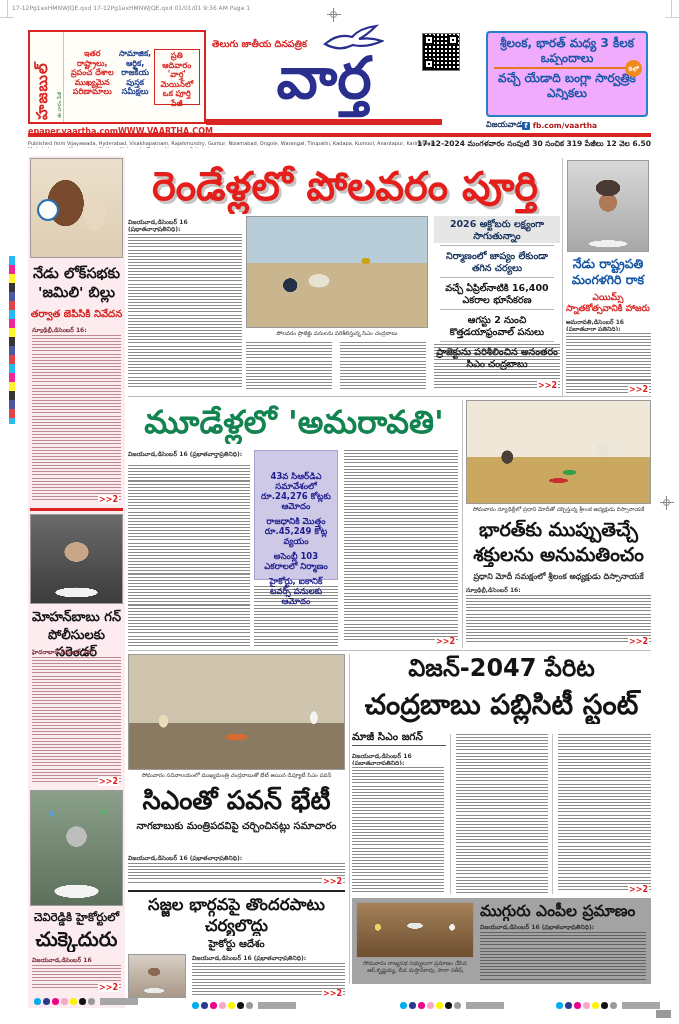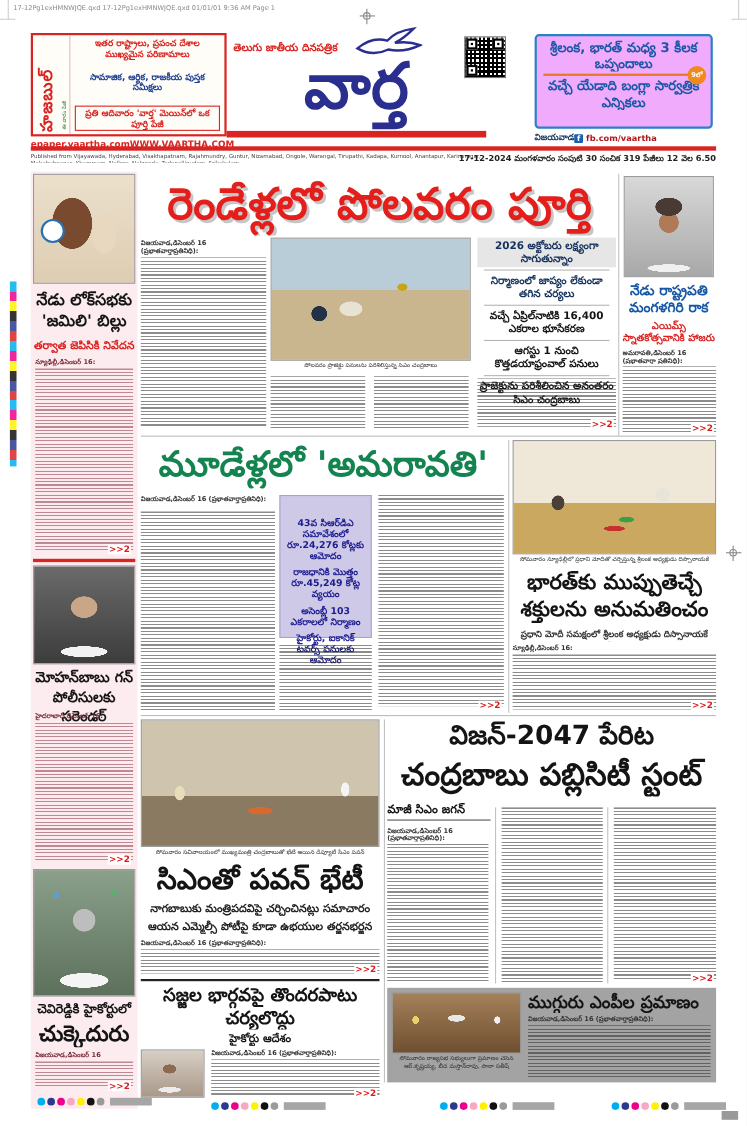--- a/index.html
+++ b/index.html
@@ -31,21 +31,21 @@
   .dot{width:7px;height:7px;border-radius:50%;display:inline-block}
   .regbar{width:38px;height:7px;background:#a6a6a6;display:inline-block;margin-left:3px}
 
   
   .promoL{border:2px solid #d92422;display:flex;background:#fffdf8}
   .promoL .spine{width:34px;position:relative;border-right:1px solid #e7b9b9}
   .promoL .spine .vtext{position:absolute;left:2px;top:4px;writing-mode:vertical-rl;transform:rotate(180deg);
       font-size:15px;font-weight:bold;color:#d92422;letter-spacing:1px;height:84px;overflow:hidden}
   .promoL .spine .vsub{position:absolute;right:1px;top:6px;writing-mode:vertical-rl;transform:rotate(180deg);
       font-size:5px;color:#2e7d32;height:80px;overflow:hidden}
-  .promoL .body{flex:1;padding:3px 4px;display:flex;flex-direction:column;justify-content:space-between}
+  .promoL .body{flex:1;padding:17px 4px;display:flex;justify-content:space-between}
   .promoL .l1{color:#d92422;font-weight:bold;font-size:8px;line-height:9.5px;text-align:center}
   .promoL .l2{color:#1a3c8f;font-weight:bold;font-size:8px;line-height:9.5px;text-align:center}
   .promoL .l3{border:1px solid #d92422;color:#d92422;font-weight:bold;font-size:8px;line-height:9.5px;text-align:center;padding:1px 2px}
 
   .promoR{background:#f0abfc;border:2px solid #2a7fc9;border-radius:4px;padding:3px 4px 2px;color:#1a57a8;text-align:center}
   .promoR .t1,.promoR .t2{font-size:12px;line-height:14.5px;font-weight:bold;overflow:hidden;max-height:30px}
   .promoR .split{position:relative;border-top:2px solid #e87722;margin:2px 8px 2px 2px}
   .promoR .badge{position:absolute;right:-8px;top:-9px;width:17px;height:17px;border-radius:50%;
       background:#f08a1d;color:#fff;font-size:6px;font-weight:bold;line-height:17px;text-align:center}
 
@@ -219,21 +219,21 @@
        linear-gradient(#b9cdd8 0 42%,#c9b58e 42% 100%)"></div>
   <div class="abs caption clip" style="left:246px;top:330px;width:182px;height:8px">పోలవరం ప్రాజెక్టు పనులను పరిశీలిస్తున్న సిఎం చంద్రబాబు</div>
 
   <div class="abs" style="left:434px;top:216px;width:126px">
     <div class="subitem box">2026 అక్టోబరు లక్ష్యంగా సాగుతున్నాం</div>
     <div class="subdiv"></div>
     <div class="subitem">నిర్మాణంలో జాప్యం లేకుండా తగిన చర్యలు</div>
     <div class="subdiv"></div>
     <div class="subitem dark">వచ్చే ఏప్రిల్‌నాటికి 16,400 ఎకరాల భూసేకరణ</div>
     <div class="subdiv"></div>
-    <div class="subitem dark">ఆగస్టు 1 నుంచి కొత్తడయాఫ్రంవాల్ పనులు</div>
+    <div class="subitem dark">ఆగస్టు 2 నుంచి కొత్తడయాఫ్రంవాల్ పనులు</div>
     <div class="subdiv"></div>
     <div class="subitem dark">ప్రాజెక్టును పరిశీలించిన అనంతరం సిఎం చంద్రబాబు</div>
   </div>
 
   <div class="abs greek" style="left:246px;top:342px;width:86px;height:48px"></div>
   <div class="abs greek" style="left:340px;top:342px;width:86px;height:48px"></div>
   <div class="abs" style="left:434px;top:344px;width:126px;height:46px">
     <div class="greek" style="height:44px"></div>
     <span class="more">&gt;&gt;2</span>
   </div>
@@ -294,21 +294,20 @@
   <div class="abs hline" style="left:128px;top:650px;width:523px"></div>
 
   <div class="abs photo" style="left:128px;top:654px;width:217px;height:116px;background:
        radial-gradient(closest-side at 16% 58%,#e8ddb8 0 13%,transparent 14%),
        radial-gradient(closest-side at 86% 55%,#f4f4f4 0 12%,transparent 13%),
        radial-gradient(closest-side at 50% 72%,#d86a30 0 10%,transparent 11%),
        linear-gradient(#cfc4ae 0 60%,#8a7a62 60% 100%)"></div>
   <div class="abs caption clip" style="left:128px;top:772px;width:217px;height:8px">సోమవారం సచివాలయంలో ముఖ్యమంత్రి చంద్రబాబుతో భేటీ అయిన డిప్యూటీ సిఎం పవన్</div>
   <div class="abs ctr clip" style="left:128px;top:820px;width:217px;height:13px;font-size:10px;font-weight:bold;color:#222">నాగబాబుకు మంత్రిపదవిపై చర్చించినట్లు సమాచారం</div>
   <div class="abs ctr h-blk nowrap" style="left:128px;top:782px;width:217px;font-size:26px;line-height:36px">సిఎంతో పవన్ భేటీ</div>
-  <div class="abs ctr clip" style="left:128px;top:836px;width:217px;height:13px;font-size:10px;font-weight:bold;color:#222">ఆయన ఎమ్మెల్సీ పోటీపై కూడా ఉభయుల తర్జనభర్జన</div>
   <div class="abs" style="left:128px;top:854px;width:217px;height:32px">
     <div class="lead clip" style="height:7px">విజయవాడ,డిసెంబర్ 16 (ప్రభాతవార్తాప్రతినిధి):</div>
     <div class="greek" style="height:22px"></div>
     <span class="more">&gt;&gt;2</span>
   </div>
 
   <div class="abs" style="left:128px;top:890px;width:217px;height:2px;background:#222"></div>
 
   <div class="abs ctr h-blk" style="left:128px;top:894px;width:217px;font-size:16.5px;line-height:21px;max-height:44px;overflow:hidden">సజ్జల భార్గవపై తొందరపాటు చర్యలొద్దు</div>
   <div class="abs ctr h-blk clip" style="left:128px;top:938px;width:217px;height:13px;font-size:10px">హైకోర్టు ఆదేశం</div>

